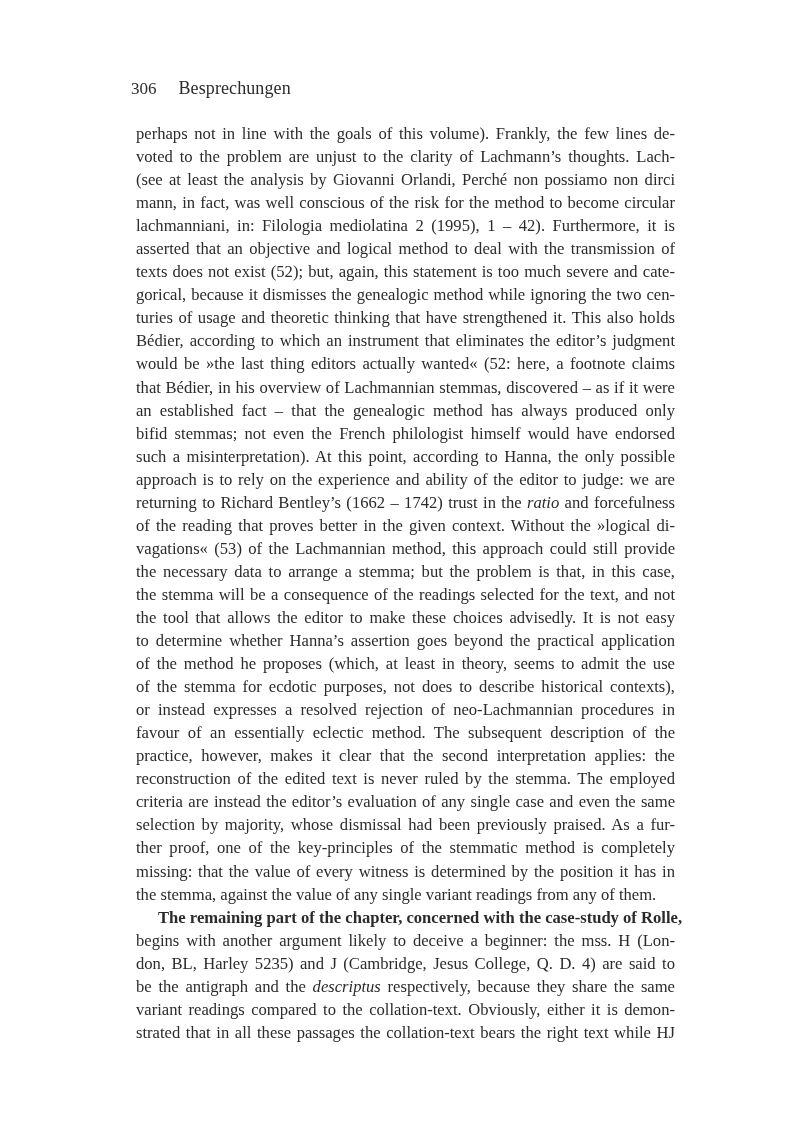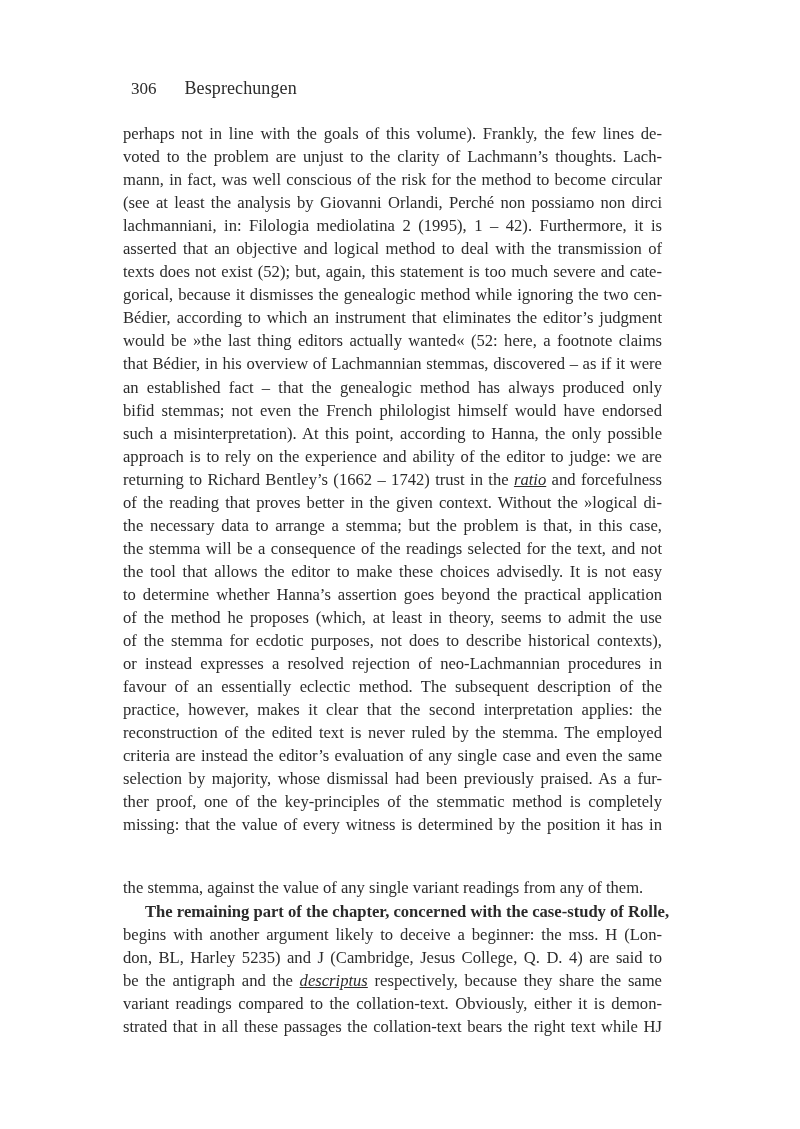--- a/index.html
+++ b/index.html
@@ -18,79 +18,80 @@
     .running-head {
       position: absolute;
       left: 131px;
       top: 78px;
       font-size: 16px;
       line-height: 20px;
       white-space: nowrap;
     }
     .running-head .page-num {
       font-size: 17px;
-      margin-right: 24px;
+      margin-right: 18px;
     }
     .running-head .section {
       font-size: 18px;
       letter-spacing: 0.1px;
     }
     .body-text {
       position: absolute;
-      left: 123px;
+      left: 136px;
       top: 122px;
       width: 539px;
     }
     .line {
       display: block;
       height: 23.05px;
       line-height: 23.05px;
       font-size: 16.6px;
       text-align: justify;
       text-align-last: justify;
       white-space: nowrap;
       overflow: visible;
     }
     .line.last {
       text-align-last: left;
-      margin-top: 40px;
     }
     .line.indent {
       text-indent: 22px;
       font-weight: bold;
     }
-    .line i { font-style: italic; text-decoration: underline; }
+    .line i { font-style: italic; }
   </style>
 </head>
 <body>
 
 <div class="running-head">
   <span class="page-num">306</span>
   <span class="section">Besprechungen</span>
 </div>
 
 <div class="body-text">
   <div>
     <span class="line">perhaps not in line with the goals of this volume). Frankly, the few lines de-</span>
     <span class="line">voted to the problem are unjust to the clarity of Lachmann’s thoughts. Lach-</span>
+    <span class="line">(see at least the analysis by Giovanni Orlandi, Perché non possiamo non dirci</span>
     <span class="line">mann, in fact, was well conscious of the risk for the method to become circular</span>
-    <span class="line">(see at least the analysis by Giovanni Orlandi, Perché non possiamo non dirci</span>
     <span class="line">lachmanniani, in: Filologia mediolatina 2 (1995), 1 – 42). Furthermore, it is</span>
     <span class="line">asserted that an objective and logical method to deal with the transmission of</span>
     <span class="line">texts does not exist (52); but, again, this statement is too much severe and cate-</span>
     <span class="line">gorical, because it dismisses the genealogic method while ignoring the two cen-</span>
+    <span class="line">turies of usage and theoretic thinking that have strengthened it. This also holds</span>
     <span class="line">Bédier, according to which an instrument that eliminates the editor’s judgment</span>
     <span class="line">would be »the last thing editors actually wanted« (52: here, a footnote claims</span>
     <span class="line">that Bédier, in his overview of Lachmannian stemmas, discovered – as if it were</span>
     <span class="line">an established fact – that the genealogic method has always produced only</span>
     <span class="line">bifid stemmas; not even the French philologist himself would have endorsed</span>
     <span class="line">such a misinterpretation). At this point, according to Hanna, the only possible</span>
     <span class="line">approach is to rely on the experience and ability of the editor to judge: we are</span>
     <span class="line"><span>returning to Richard Bentley’s (1662 – 1742) trust in the </span><i>ratio</i><span> and forcefulness</span></span>
     <span class="line">of the reading that proves better in the given context. Without the »logical di-</span>
+    <span class="line">vagations« (53) of the Lachmannian method, this approach could still provide</span>
     <span class="line">the necessary data to arrange a stemma; but the problem is that, in this case,</span>
     <span class="line">the stemma will be a consequence of the readings selected for the text, and not</span>
     <span class="line">the tool that allows the editor to make these choices advisedly. It is not easy</span>
     <span class="line">to determine whether Hanna’s assertion goes beyond the practical application</span>
     <span class="line">of the method he proposes (which, at least in theory, seems to admit the use</span>
     <span class="line">of the stemma for ecdotic purposes, not does to describe historical contexts),</span>
     <span class="line">or instead expresses a resolved rejection of neo-Lachmannian procedures in</span>
     <span class="line">favour of an essentially eclectic method. The subsequent description of the</span>
     <span class="line">practice, however, makes it clear that the second interpretation applies: the</span>
     <span class="line">reconstruction of the edited text is never ruled by the stemma. The employed</span>

